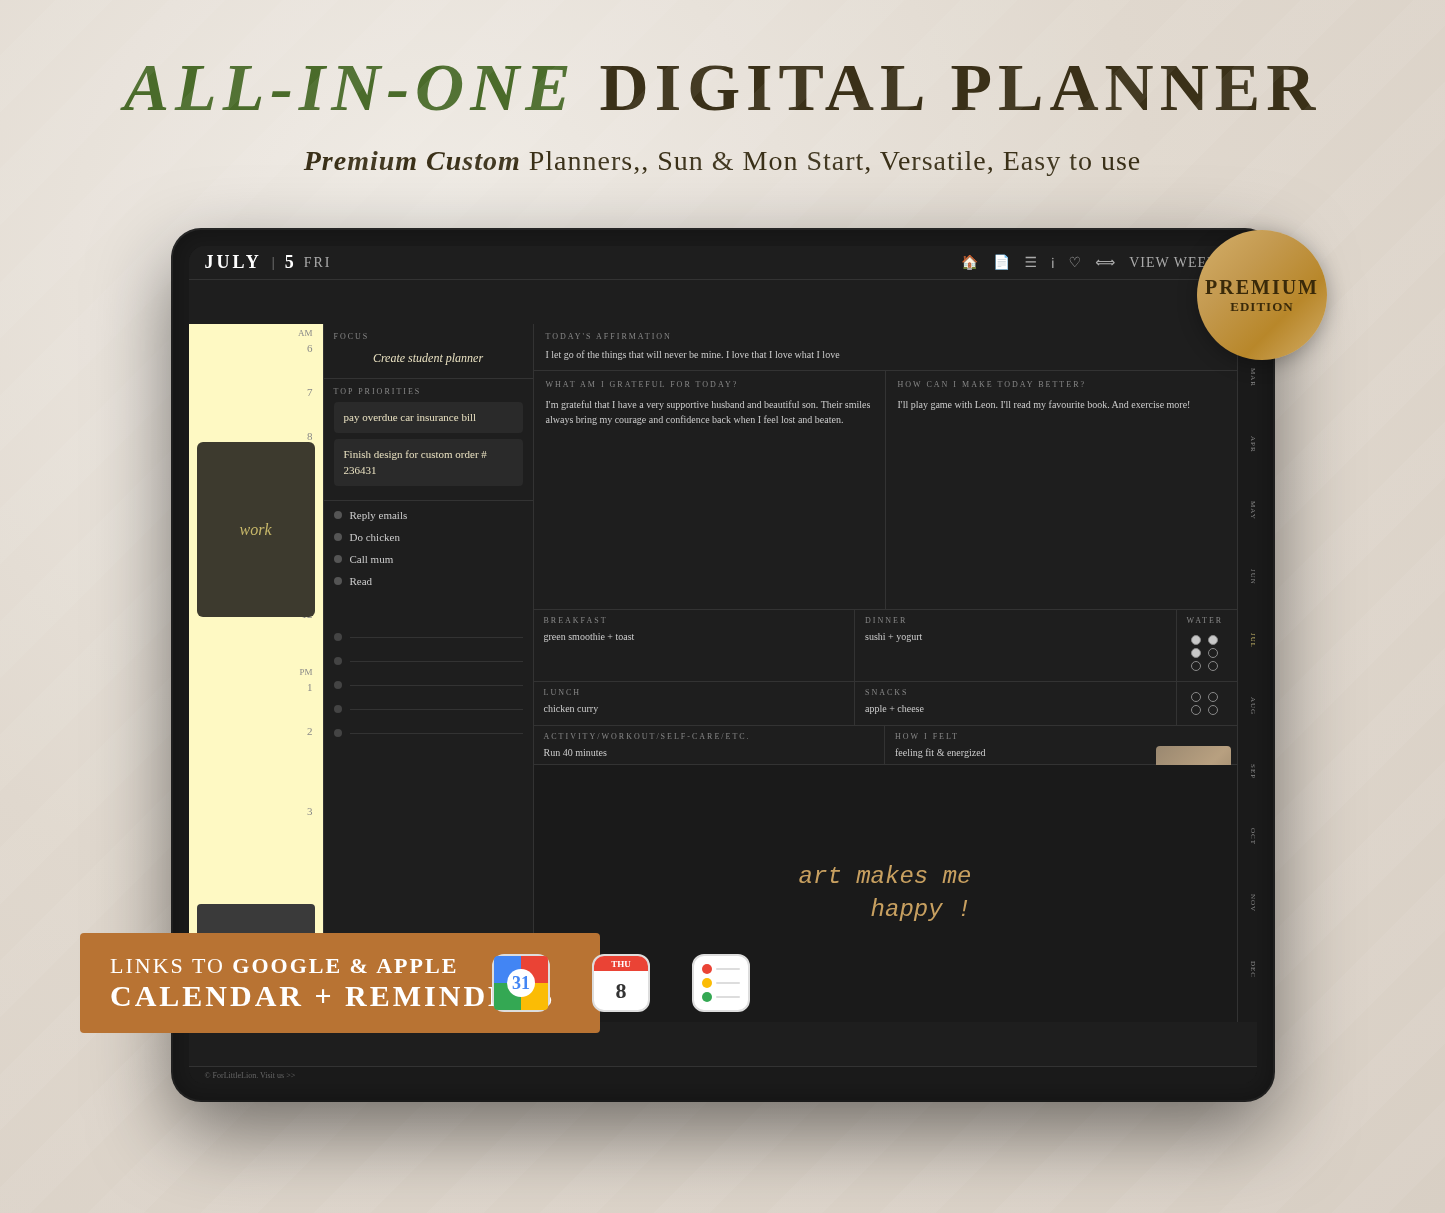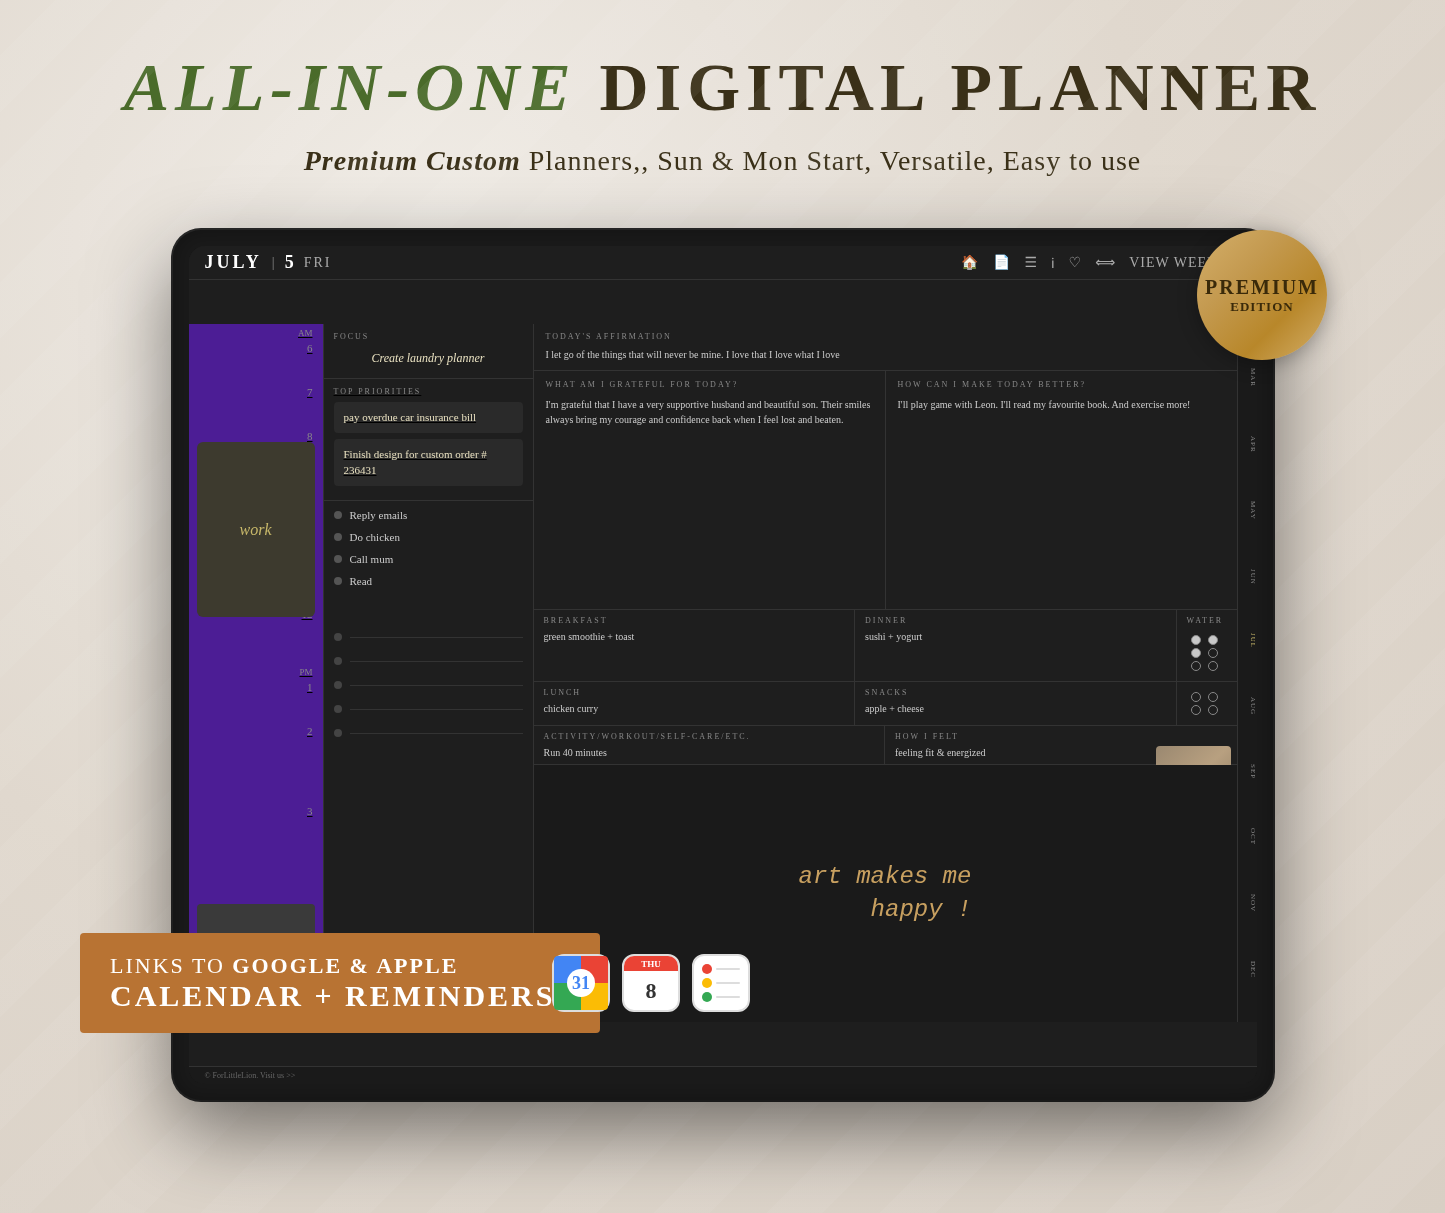--- a/index.html
+++ b/index.html
@@ -158,26 +158,25 @@
     
     .main-content {
       display: flex;
       flex: 1;
       overflow: hidden;
     }
 
     
     .time-col {
       width: 135px;
-      background: #4c1d95;
+      background: #fef9c3;
       border-right: 1px solid #333;
       flex-shrink: 0;
       position: relative;
       padding-top: 4px;
-      text-decoration: underline;
     }
 
     .am-label {
       font-size: 9px;
       color: #888;
       text-align: right;
       padding-right: 10px;
       margin-bottom: 2px;
     }
 
@@ -249,21 +248,20 @@
       font-size: 12px;
       color: #e8e0c0;
       text-align: center;
       font-style: italic;
       padding: 4px 0;
     }
 
     .priorities-section {
       padding: 8px 10px;
       border-bottom: 1px solid #333;
-      text-decoration: underline;
     }
 
     .priority-item {
       background: #2a2a2a;
       border-radius: 4px;
       padding: 8px 10px;
       margin-bottom: 6px;
       font-size: 11px;
       color: #e8e0c0;
       line-height: 1.4;
@@ -490,20 +488,21 @@
 
     .app-icon {
       width: 58px;
       height: 58px;
       border-radius: 12px;
       display: flex;
       align-items: center;
       justify-content: center;
       font-weight: 700;
       font-size: 11px;
+      margin-left: 30px;
     }
 
     .google-cal-icon {
       background: #fff;
       border: 2px solid #ddd;
       flex-direction: column;
       gap: 0;
     }
 
     .apple-cal-icon {
@@ -688,21 +687,21 @@
             <div class="gray-block" style="top: 580px; height: 40px;"></div>
             <div class="time-slot" style="margin-top: 36px;">
                 <span class="hour">3</span>
               </div>
           </div>
 
           <div class="middle-col">
 
             <div class="focus-section">
               <div class="section-label">FOCUS</div>
-              <div class="focus-text">Create laundry planner</div>
+              <div class="focus-text">Create student planner</div>
             </div>
 
             <div class="priorities-section">
               <div class="section-label">TOP PRIORITIES</div>
               <div class="priority-item">pay overdue car insurance bill</div>
               <div class="priority-item">Finish design for custom order # 236431</div>
             </div>
 
             <div class="todo-list">
               <div class="todo-item">

